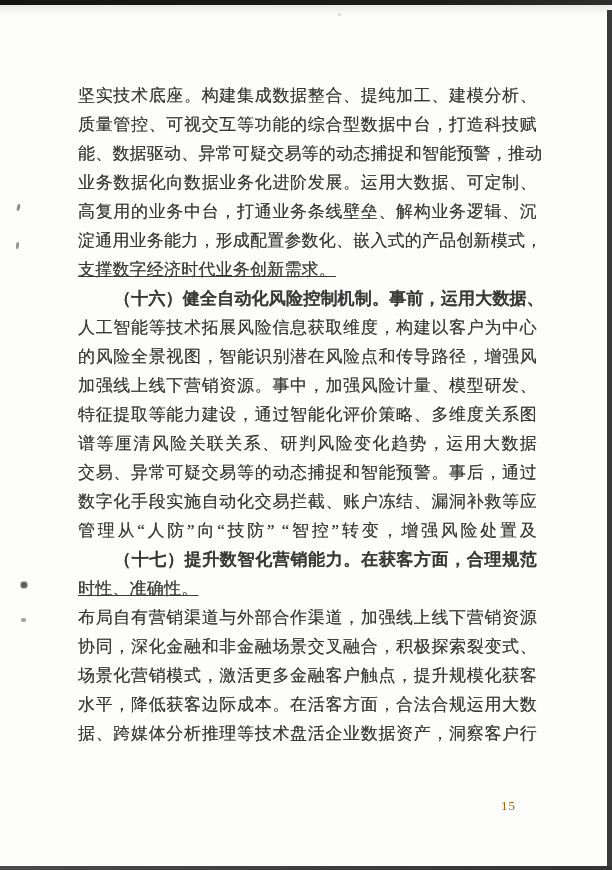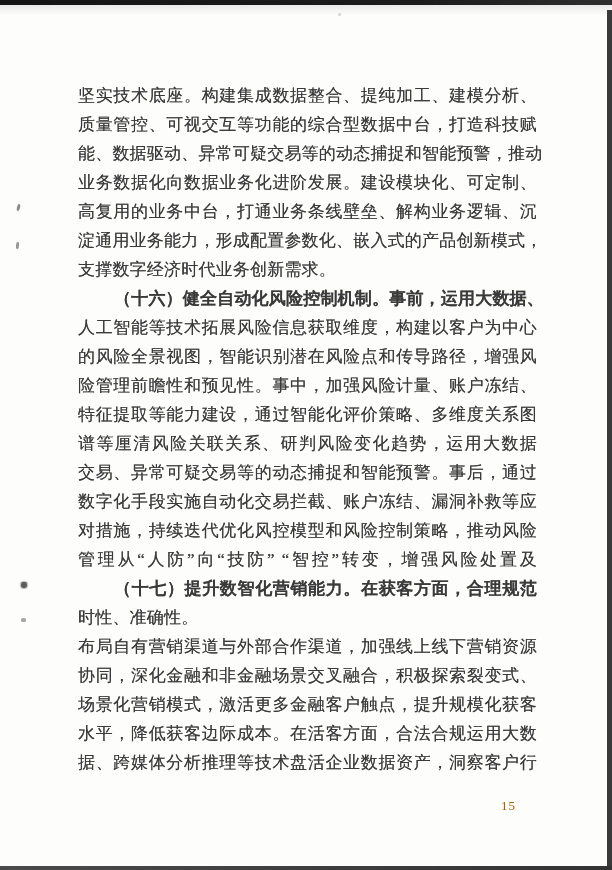--- a/index.html
+++ b/index.html
@@ -55,20 +55,21 @@
     color: #3a3a3a;
     text-shadow: 0 0 0.6px rgba(58,58,58,0.7);
     white-space: nowrap;
     text-align: justify;
     text-align-last: justify;
     -moz-text-align-last: justify;
   }
   .line.end {
     text-align: right;
     text-align-last: left;
+    text-decoration: underline;
     -moz-text-align-last: left;
   }
   .line.indent {
     padding-left: 36px;
     font-weight: bold;
   }
   .page-number {
     position: absolute;
     left: 501px;
     top: 798px;
@@ -97,33 +98,32 @@
   <div class="smudge smudge-1"></div>
   <div class="smudge smudge-2"></div>
   <div class="smudge smudge-3"></div>
   <div class="smudge smudge-4"></div>
   <div class="smudge smudge-5"></div>
 
   <div class="text-block">
     <div class="line">坚实技术底座。构建集成数据整合、提纯加工、建模分析、</div>
     <div class="line">质量管控、可视交互等功能的综合型数据中台，打造科技赋</div>
     <div class="line">能、数据驱动、异常可疑交易等的动态捕捉和智能预警，推动</div>
-    <div class="line">业务数据化向数据业务化进阶发展。建设模块化、可定制、</div>
+    <div class="line">业务数据化向数据业务化进阶发展。运用大数据、可定制、</div>
     <div class="line">高复用的业务中台，打通业务条线壁垒、解构业务逻辑、沉</div>
     <div class="line">淀通用业务能力，形成配置参数化、嵌入式的产品创新模式，</div>
     <div class="line end">支撑数字经济时代业务创新需求。</div>
     <div class="line indent">（十六）健全自动化风险控制机制。事前，运用大数据、</div>
     <div class="line">人工智能等技术拓展风险信息获取维度，构建以客户为中心</div>
     <div class="line">的风险全景视图，智能识别潜在风险点和传导路径，增强风</div>
-    <div class="line">险管理前瞻性和预见性。事中，加强风险计量、账户冻结、</div>
+    <div class="line">加强线上线下营销资源。事中，加强风险计量、模型研发、</div>
     <div class="line">特征提取等能力建设，通过智能化评价策略、多维度关系图</div>
     <div class="line">谱等厘清风险关联关系、研判风险变化趋势，运用大数据</div>
     <div class="line">交易、异常可疑交易等的动态捕捉和智能预警。事后，通过</div>
     <div class="line">数字化手段实施自动化交易拦截、账户冻结、漏洞补救等应</div>
-    <div class="line">对措施，持续迭代优化风控模型和风险控制策略，推动风险</div>
     <div class="line">管理从“人防”向“技防” “智控”转变，增强风险处置及</div>
     <div class="line indent">（十七）提升数智化营销能力。在获客方面，合理规范</div>
     <div class="line end">时性、准确性。</div>
     <div class="line">布局自有营销渠道与外部合作渠道，加强线上线下营销资源</div>
     <div class="line">协同，深化金融和非金融场景交叉融合，积极探索裂变式、</div>
     <div class="line">场景化营销模式，激活更多金融客户触点，提升规模化获客</div>
     <div class="line">水平，降低获客边际成本。在活客方面，合法合规运用大数</div>
     <div class="line">据、跨媒体分析推理等技术盘活企业数据资产，洞察客户行</div>
   </div>
 

